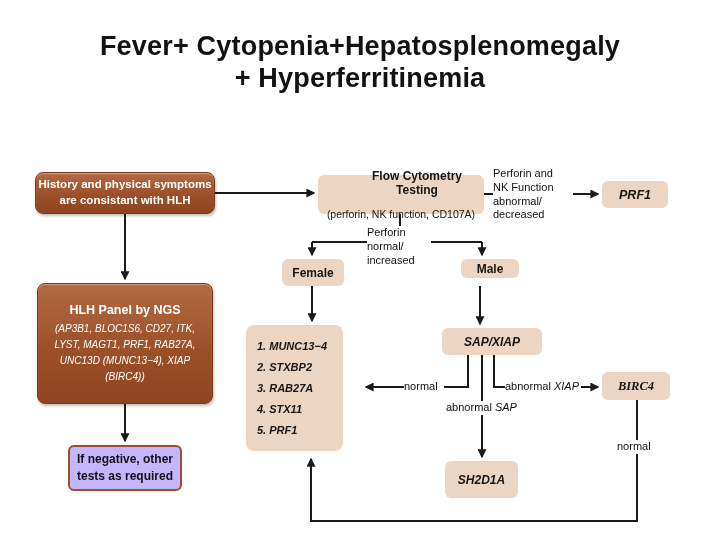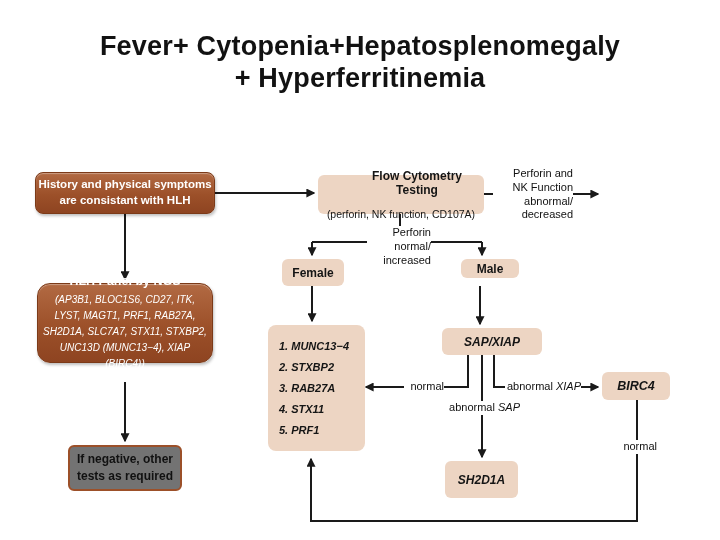--- a/index.html
+++ b/index.html
@@ -14,25 +14,25 @@
   svg.wires{position:absolute;left:0;top:0;z-index:1;}
   .node{position:absolute;z-index:2;box-sizing:border-box;display:flex;flex-direction:column;
         align-items:center;justify-content:center;text-align:center;}
   .box-dark{
     background:linear-gradient(180deg,#b26a43 0%,#9c5029 55%,#8e4421 100%);
     border:1px solid #7c3a18;border-radius:8px;color:#fff;
     box-shadow:inset 0 1px 1px rgba(255,255,255,.35),1px 2px 3px rgba(0,0,0,.25);
     text-align:center;
   }
   .box-light{background:#edd5c3;border-radius:6px;color:#151515;}
-  .box-outline{background:#737373;border:2px solid #9c5029;border-radius:6px;color:#111;}
+  .box-outline{background:#c4b5fd;border:2px solid #9c5029;border-radius:6px;color:#111;}
   .b{font-weight:bold;}
   .i{font-style:italic;}
   .lbl{position:absolute;z-index:2;background:#ffffff;font-size:11px;line-height:1.25;
-       text-align:right;color:#111;}
+       text-align:left;color:#111;}
   .gene-lines{font-style:italic;font-size:10px;line-height:16px;font-weight:normal;}
   .gene-item{font-weight:bold;font-style:italic;font-size:11px;text-align:left;}
 </style>
 </head>
 <body>
 
 <div id="canvas">
 
   <div class="title">
     <div>Fever+ Cytopenia+Hepatosplenomegaly</div>
@@ -61,55 +61,55 @@
       <path d="M494,355 L494,387 L598,387" marker-end="url(#arr)"></path>
       <path d="M637,400 L637,521 L311,521 L311,459" marker-end="url(#arr)"></path>
     </g>
   </svg>
 
   <div class="node box-dark" style="left:35px;top:172px;width:180px;height:42px;font-size:11.5px;line-height:1.35;">
     <div class="b">History and physical symptoms</div>
     <div class="b">are consistant with HLH</div>
   </div>
 
-  <div class="node box-dark" style="left:37px;top:283px;width:176px;height:80px;padding:11px 2px;border-radius:13px;">
+  <div class="node box-dark" style="left:37px;top:283px;width:176px;height:121px;padding:11px 2px;">
     <div class="b" style="font-size:12.5px;margin-bottom:4px;">HLH Panel by NGS</div>
     <div class="gene-lines">(AP3B1, BLOC1S6, CD27, ITK,</div>
     <div class="gene-lines">LYST, MAGT1, PRF1, RAB27A,</div>
-    <div class="gene-lines">SH2D1A, SLC7A7, STX11, STXBP2,</div>
     <div class="gene-lines">UNC13D (MUNC13−4), XIAP (BIRC4))</div>
   </div>
 
   <div class="node box-outline" style="left:68px;top:445px;width:114px;height:46px;font-size:12px;line-height:1.4;">
     <div class="b">If negative, other</div>
     <div class="b">tests as required</div>
   </div>
 
   <div class="node box-light" style="left:318px;top:175px;width:166px;height:39px;">
     <div class="b" style="font-size:12px;margin-left:32px;">Flow Cytometry Testing</div>
     <div style="font-size:10.5px;margin-top:11px;">(perforin, NK function, CD107A)</div>
   </div>
 
+  <div class="node box-light b i" style="left:602px;top:181px;width:66px;height:27px;font-size:12.5px;">PRF1</div>
 
   <div class="node box-light b" style="left:282px;top:259px;width:62px;height:27px;font-size:12px;text-align:right;">Female</div>
 
   <div class="node box-light b" style="left:461px;top:259px;width:58px;height:19px;font-size:12px;">Male</div>
 
-  <div class="node box-light" style="left:268px;top:325px;width:97px;height:126px;border-radius:8px;
+  <div class="node box-light" style="left:246px;top:325px;width:97px;height:126px;border-radius:8px;
        align-items:flex-start;justify-content:space-evenly;padding:6px 4px 6px 11px;">
     <div class="gene-item">1. MUNC13−4</div>
     <div class="gene-item">2. STXBP2</div>
     <div class="gene-item">3. RAB27A</div>
     <div class="gene-item">4. STX11</div>
     <div class="gene-item">5. PRF1</div>
   </div>
 
   <div class="node box-light b i" style="left:442px;top:328px;width:100px;height:27px;font-size:12px;">SAP/XIAP</div>
 
-  <div class="node box-light b i" style="left:602px;top:372px;width:68px;height:28px;font-size:12.5px;">BIRC4</div>
+  <div class="node box-light b i" style="left:602px;top:372px;width:68px;height:28px;font-size:12.5px;font-family:Liberation Serif, serif;">BIRC4</div>
 
   <div class="node box-light b i" style="left:445px;top:461px;width:73px;height:37px;font-size:12px;">SH2D1A</div>
 
   <div class="lbl" style="left:493px;top:167px;width:80px;">
     <div>Perforin and</div>
     <div>NK Function</div>
     <div>abnormal/</div>
     <div>decreased</div>
   </div>
 

